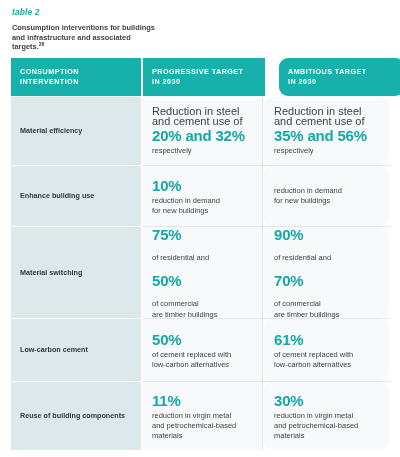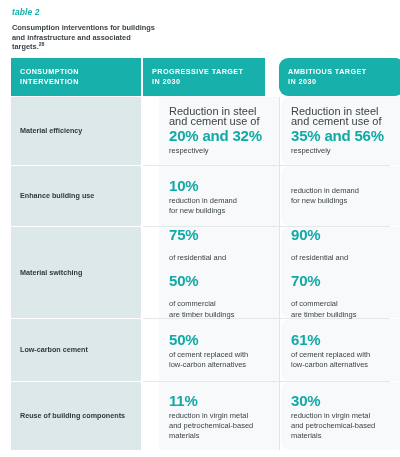--- a/index.html
+++ b/index.html
@@ -94,21 +94,21 @@
   
   .body-row {
     position: relative;
   }
   .cell-label {
     background: #dde8eb;
     display: flex;
     align-items: center;
     padding: 0 9px;
     box-sizing: border-box;
-    margin-right: 18px;
+    margin-right: 1px;
   }
   .cell-label .label-text {
     font-size: 7.2px;
     font-weight: bold;
     color: #31393c;
     line-height: 10px;
   }
 
   .cell-stat {
     background: #f7f9fa;

